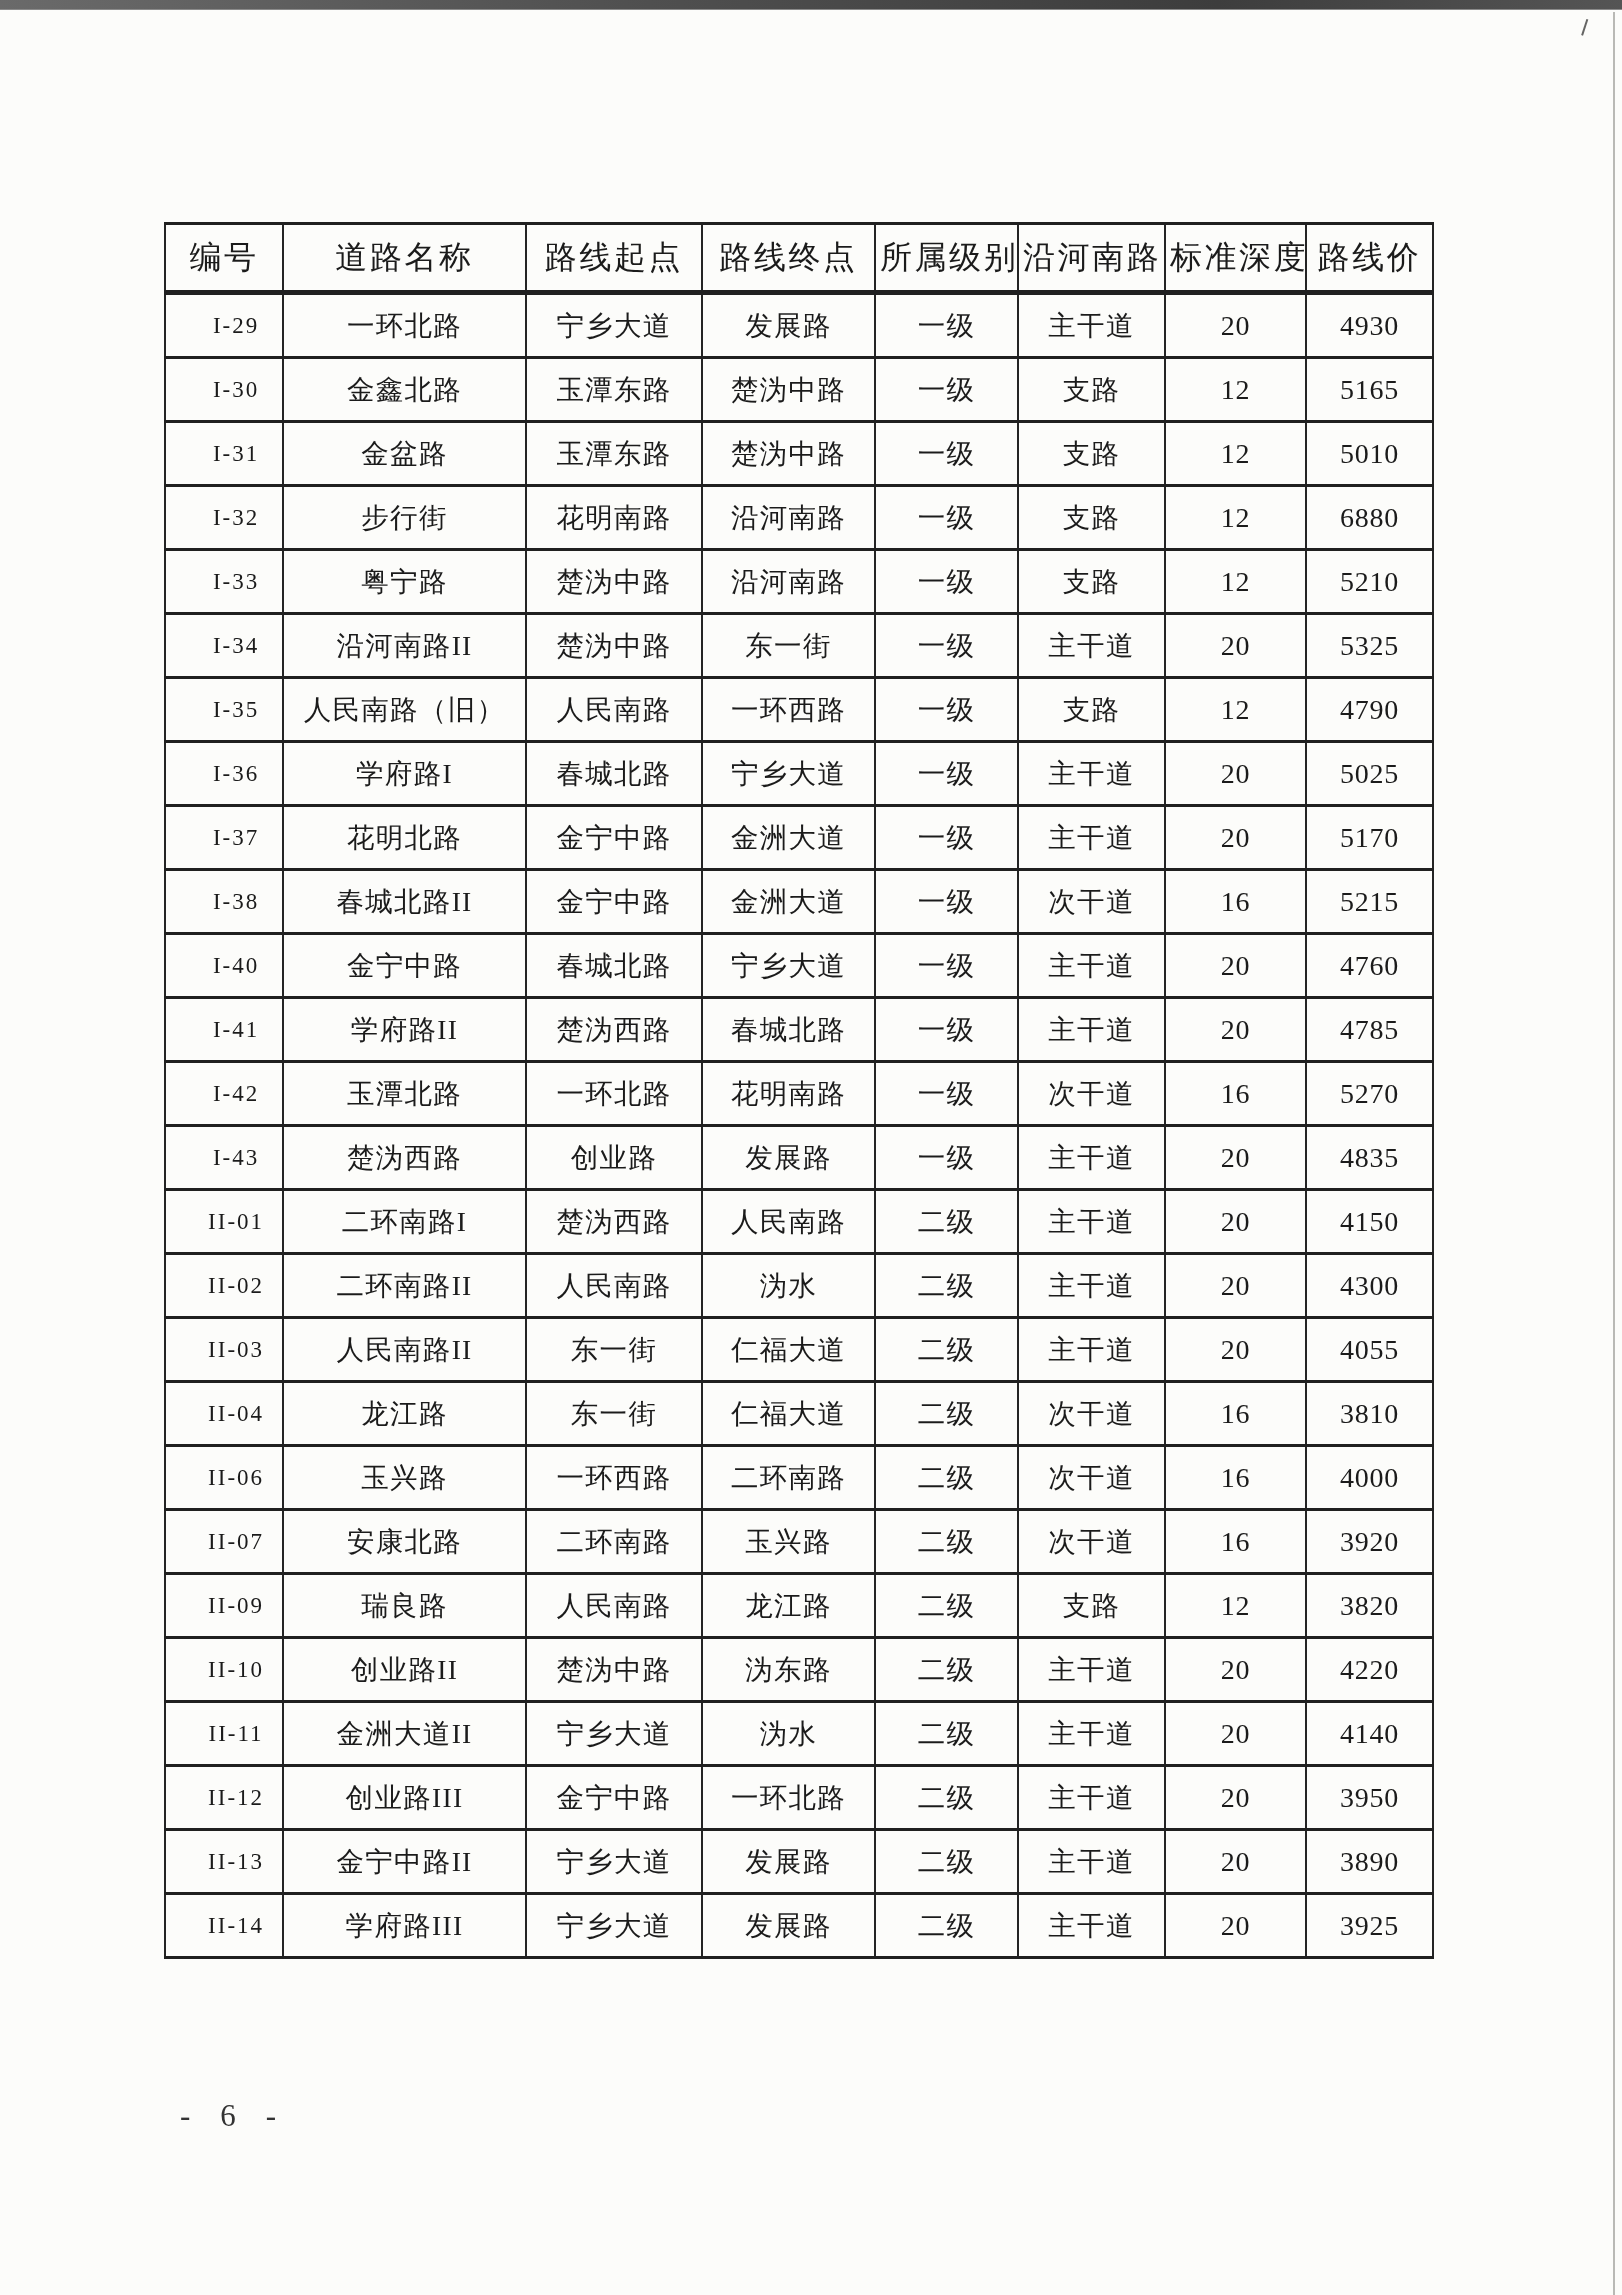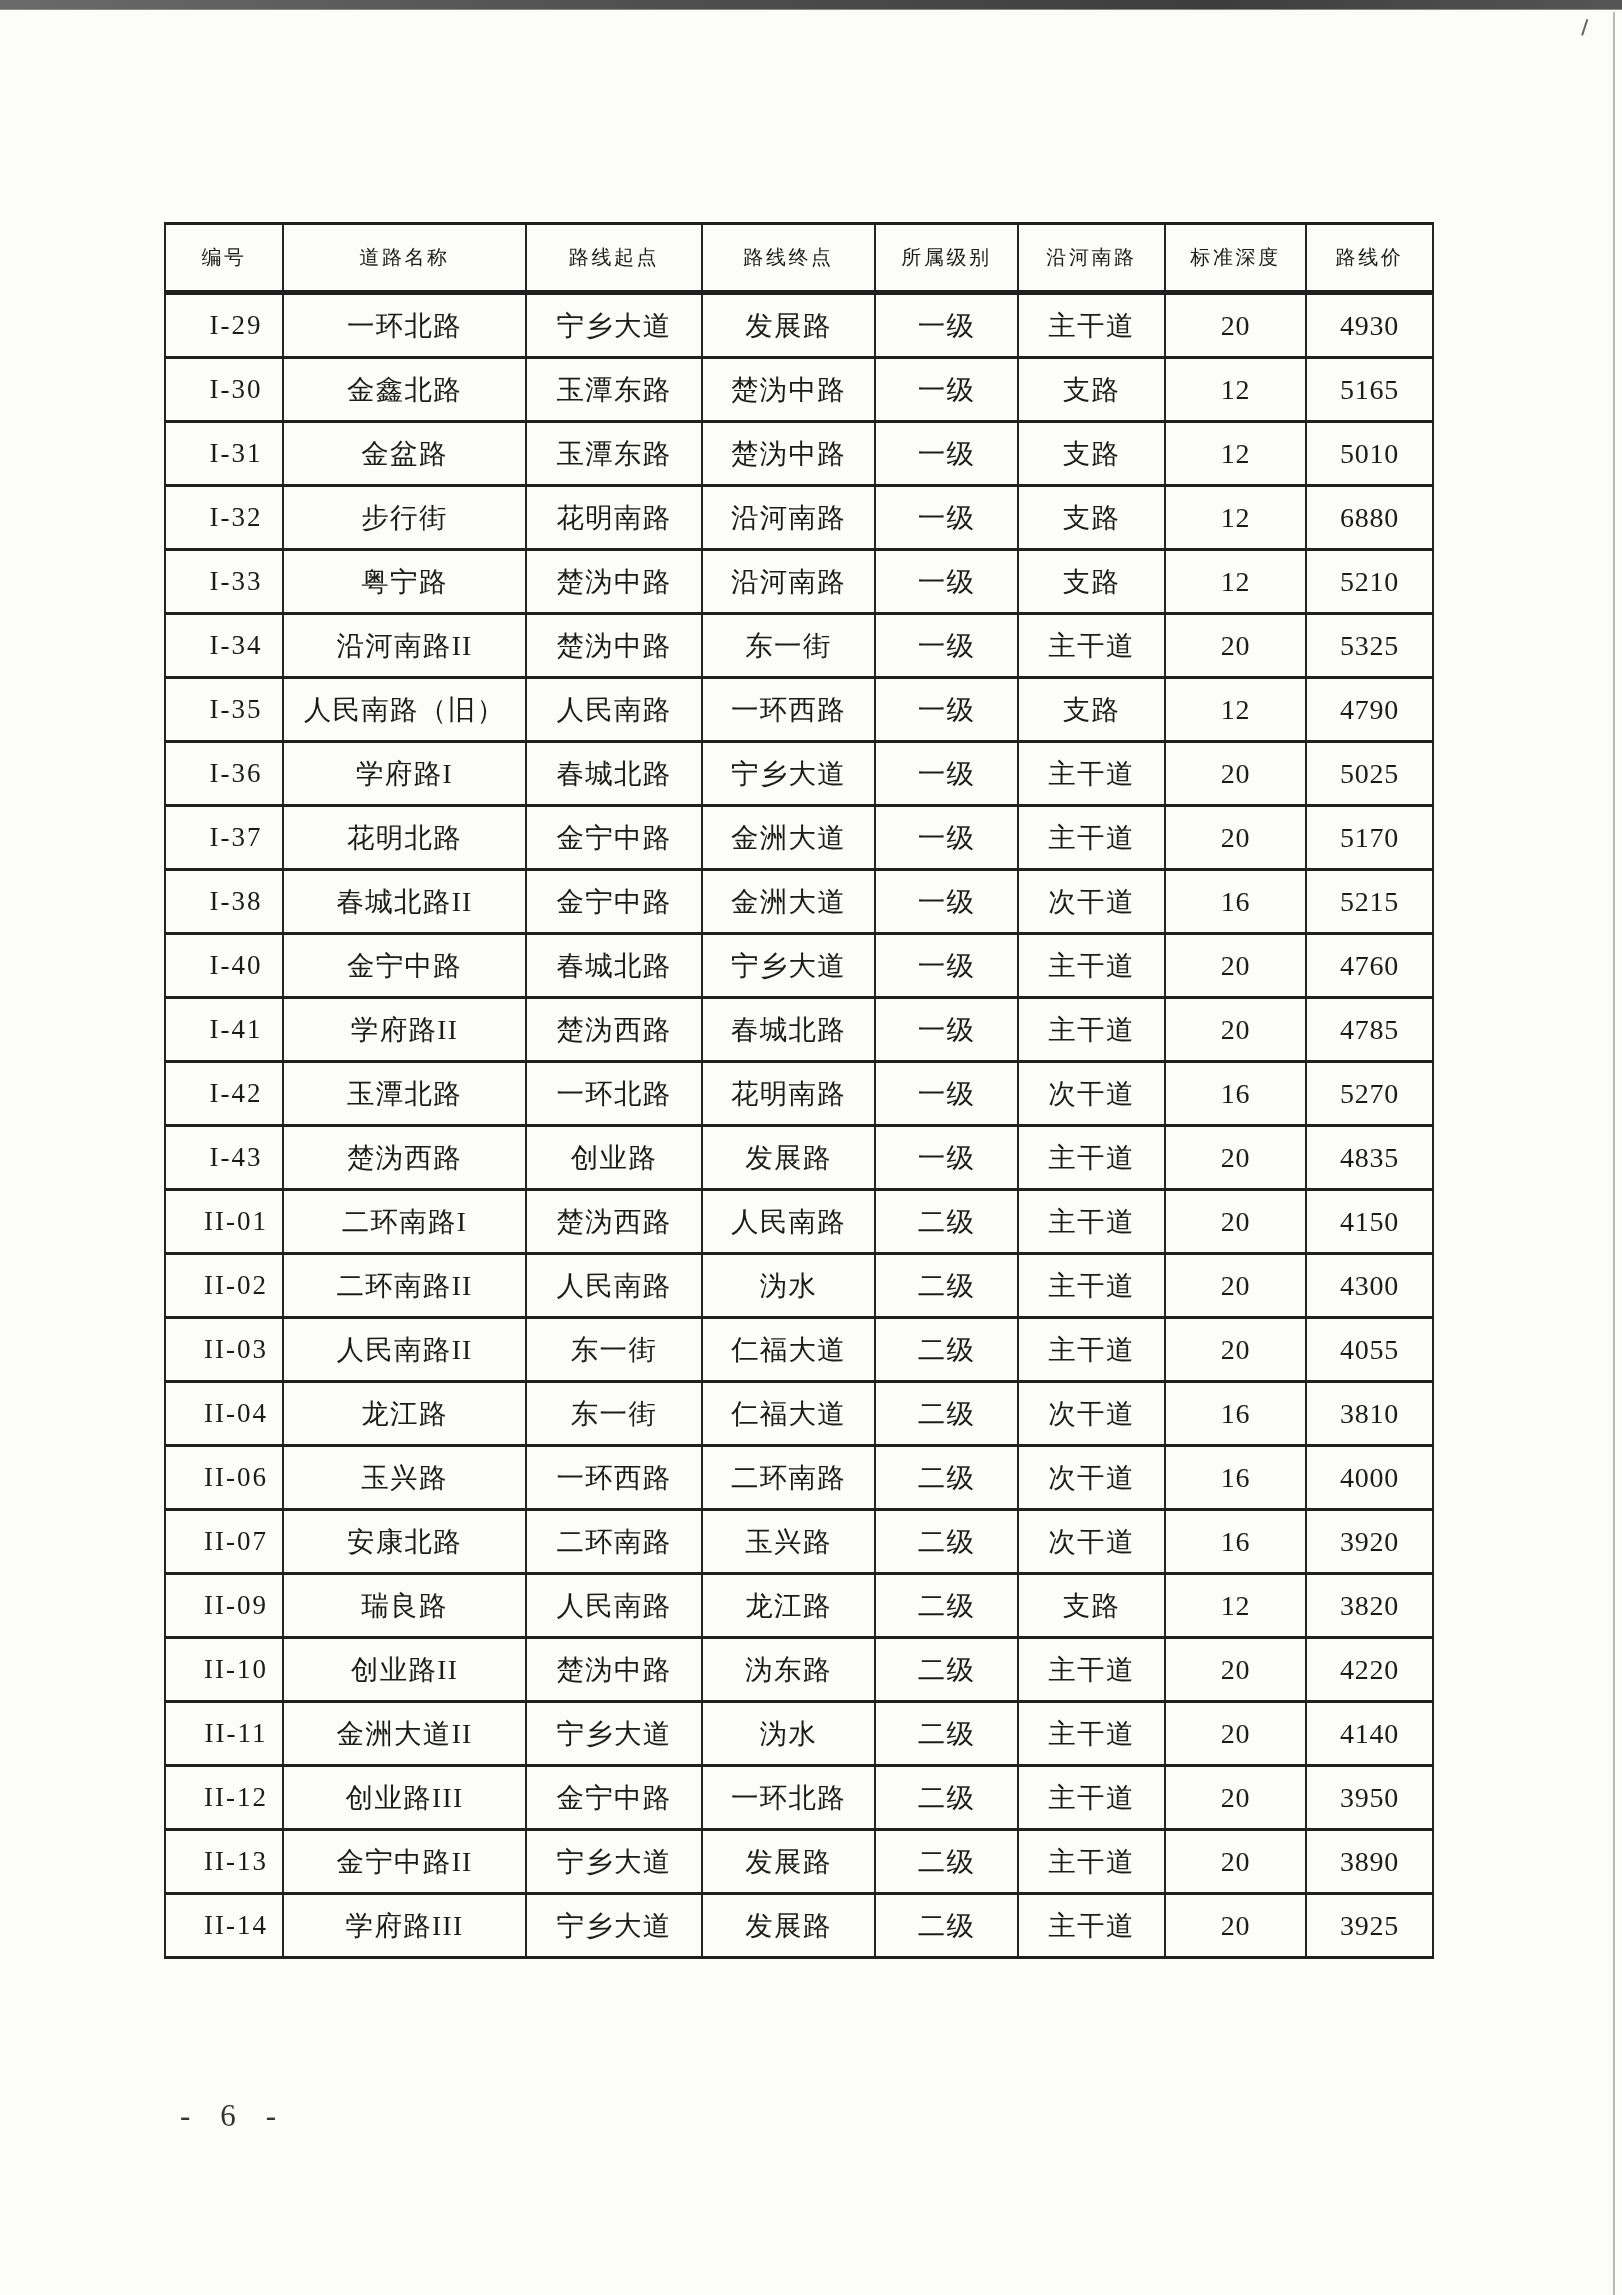--- a/index.html
+++ b/index.html
@@ -56,33 +56,33 @@
     border-top: 3.3px solid #202020;
     border-bottom: 3.3px solid #202020;
     text-align: center;
     vertical-align: middle;
     padding: 0 3.9px;
     overflow: hidden;
     white-space: nowrap;
   }
   table.road-table thead th {
     height: 65px;
-    font-size: 20px;
+    font-size: 32px;
     font-weight: normal;
     letter-spacing: 2.6px;
     border-bottom-width: 5.2px;
   }
   table.road-table tbody td {
     height: 61px;
     font-size: 27.5px;
     letter-spacing: 1.3px;
   }
   table.road-table tbody td:first-child {
     letter-spacing: 2px;
-    font-size: 27px;
+    font-size: 23px;
     padding-left: 28px;
   }
   table.road-table tbody td:nth-child(7),
   table.road-table tbody td:nth-child(8) {
     letter-spacing: 0.7px;
     font-size: 28px;
   }
   .page-number {
     position: absolute;
     left: 180px;

